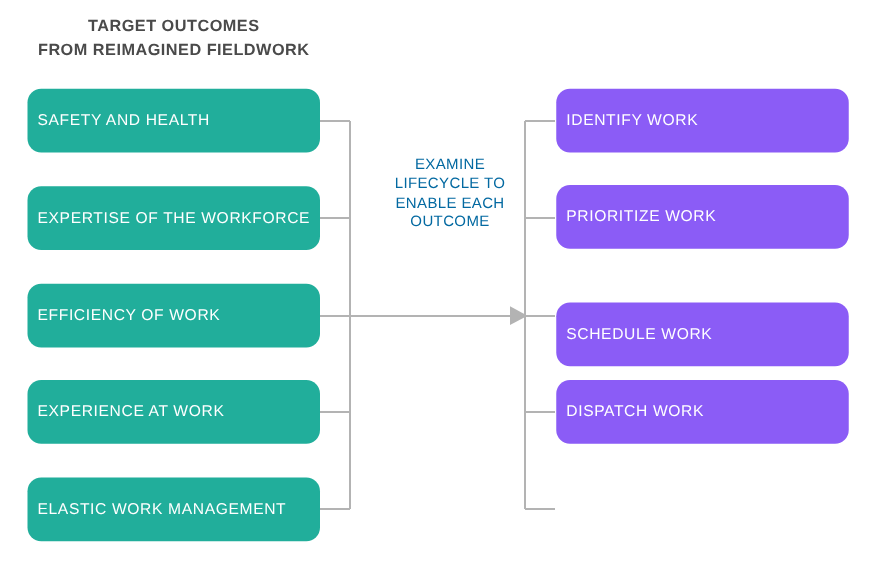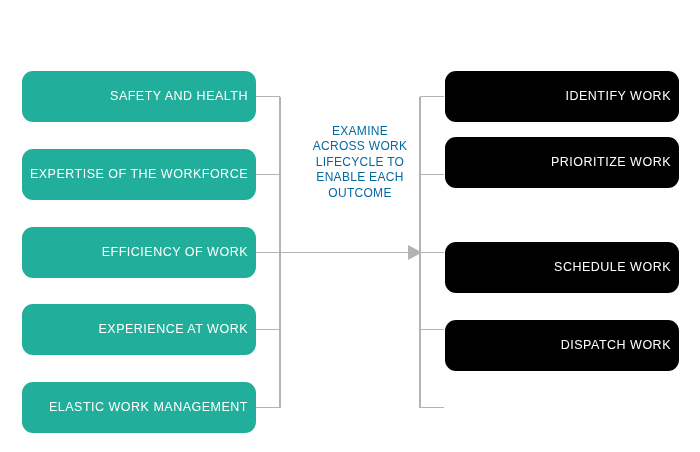--- a/index.html
+++ b/index.html
@@ -40,56 +40,60 @@
     pointer-events: none;
   }
 
   
   .node {
     position: absolute;
     height: 51px;
     border-radius: 11px;
     display: flex;
     align-items: center;
-    justify-content: flex-end;
+    justify-content: flex-start;
     box-sizing: border-box;
     padding: 0 8px;
   }
   .node .node-label {
     color: #ffffff;
     font-size: 12.5px;
     font-weight: normal;
     letter-spacing: 0.5px;
     text-align: center;
     line-height: 15px;
     text-transform: uppercase;
     white-space: nowrap;
   }
   .node-left  { left: 22px;  width: 234px; background: #21ae9b; }
-  .node-right { left: 445px; width: 234px; background: #000000; }
+  .node-right { left: 445px; width: 234px; background: #8b5cf6; }
 
   
   #centre-caption {
     position: absolute;
     left: 296px;
     top: 124px;
     width: 128px;
     text-align: center;
     color: #0369a1;
     font-size: 12px;
     line-height: 15.4px;
     letter-spacing: 0.3px;
     text-transform: uppercase;
   }
 </style>
 </head>
 <body>
 
 <div id="canvas">
 
+  <div class="col-heading" id="heading-left">
+    <div>TARGET OUTCOMES</div>
+    <div>FROM REIMAGINED FIELDWORK</div>
+  </div>
 
 
   <svg id="connectors" viewBox="0 0 700 452" width="700" height="452" xmlns="http://www.w3.org/2000/svg">
     <g stroke="#b3b3b3" stroke-width="1.6" fill="none" shape-rendering="crispEdges">
 
       <path d="M256,96.5 H280"></path>
       <path d="M256,174.5 H280"></path>
       <path d="M256,252.5 H280"></path>
       <path d="M256,329.5 H280"></path>
       <path d="M256,407.5 H280"></path>
@@ -105,21 +109,20 @@
       <path d="M420,407.5 H444"></path>
 
       <path d="M280,252.5 H410"></path>
     </g>
 
     <polygon points="408,245 422,252.5 408,260" fill="#b3b3b3"></polygon>
   </svg>
 
   <div id="centre-caption">
     <div>EXAMINE</div>
-    <div>ACROSS WORK</div>
     <div>LIFECYCLE TO</div>
     <div>ENABLE EACH</div>
     <div>OUTCOME</div>
   </div>
 
   <div class="node node-left" style="top:71px">
     <span class="node-label">SAFETY AND HEALTH</span>
   </div>
   <div class="node node-left" style="top:149px">
     <span class="node-label">EXPERTISE OF THE WORKFORCE</span>
@@ -130,23 +133,23 @@
   <div class="node node-left" style="top:304px">
     <span class="node-label">EXPERIENCE AT WORK</span>
   </div>
   <div class="node node-left" style="top:382px">
     <span class="node-label">ELASTIC WORK MANAGEMENT</span>
   </div>
 
   <div class="node node-right" style="top:71px">
     <span class="node-label">IDENTIFY WORK</span>
   </div>
-  <div class="node node-right" style="top:137px">
+  <div class="node node-right" style="top:148px">
     <span class="node-label">PRIORITIZE WORK</span>
   </div>
   <div class="node node-right" style="top:242px">
     <span class="node-label">SCHEDULE WORK</span>
   </div>
-  <div class="node node-right" style="top:320px">
+  <div class="node node-right" style="top:304px">
     <span class="node-label">DISPATCH WORK</span>
   </div>
 
 </div>
 
 </body></html>

